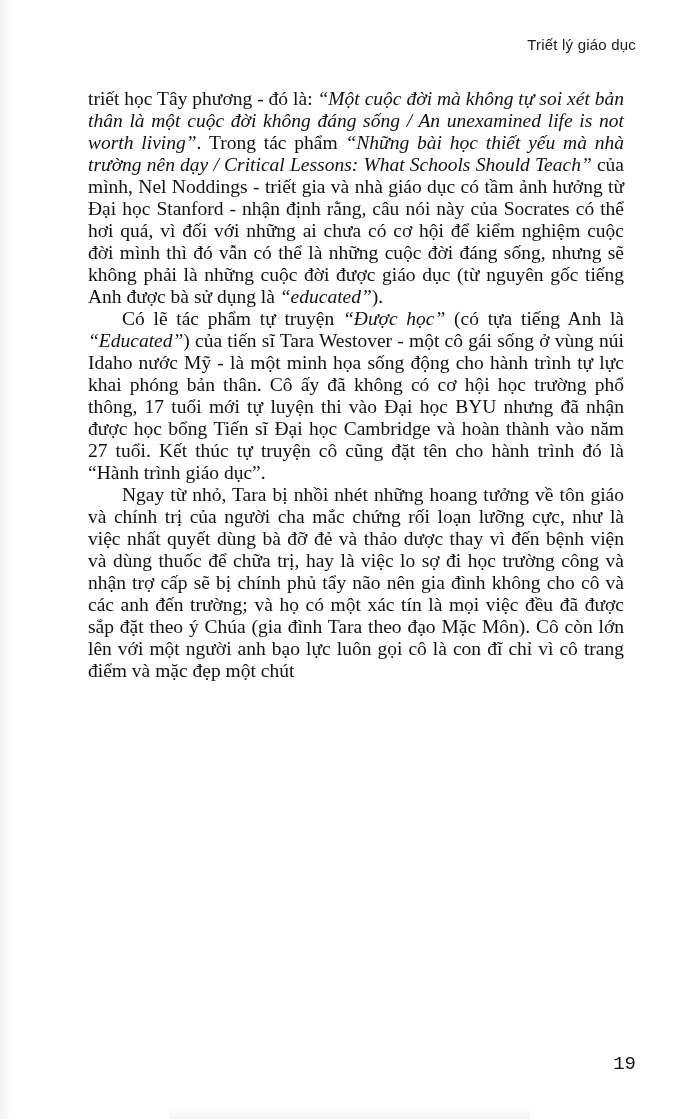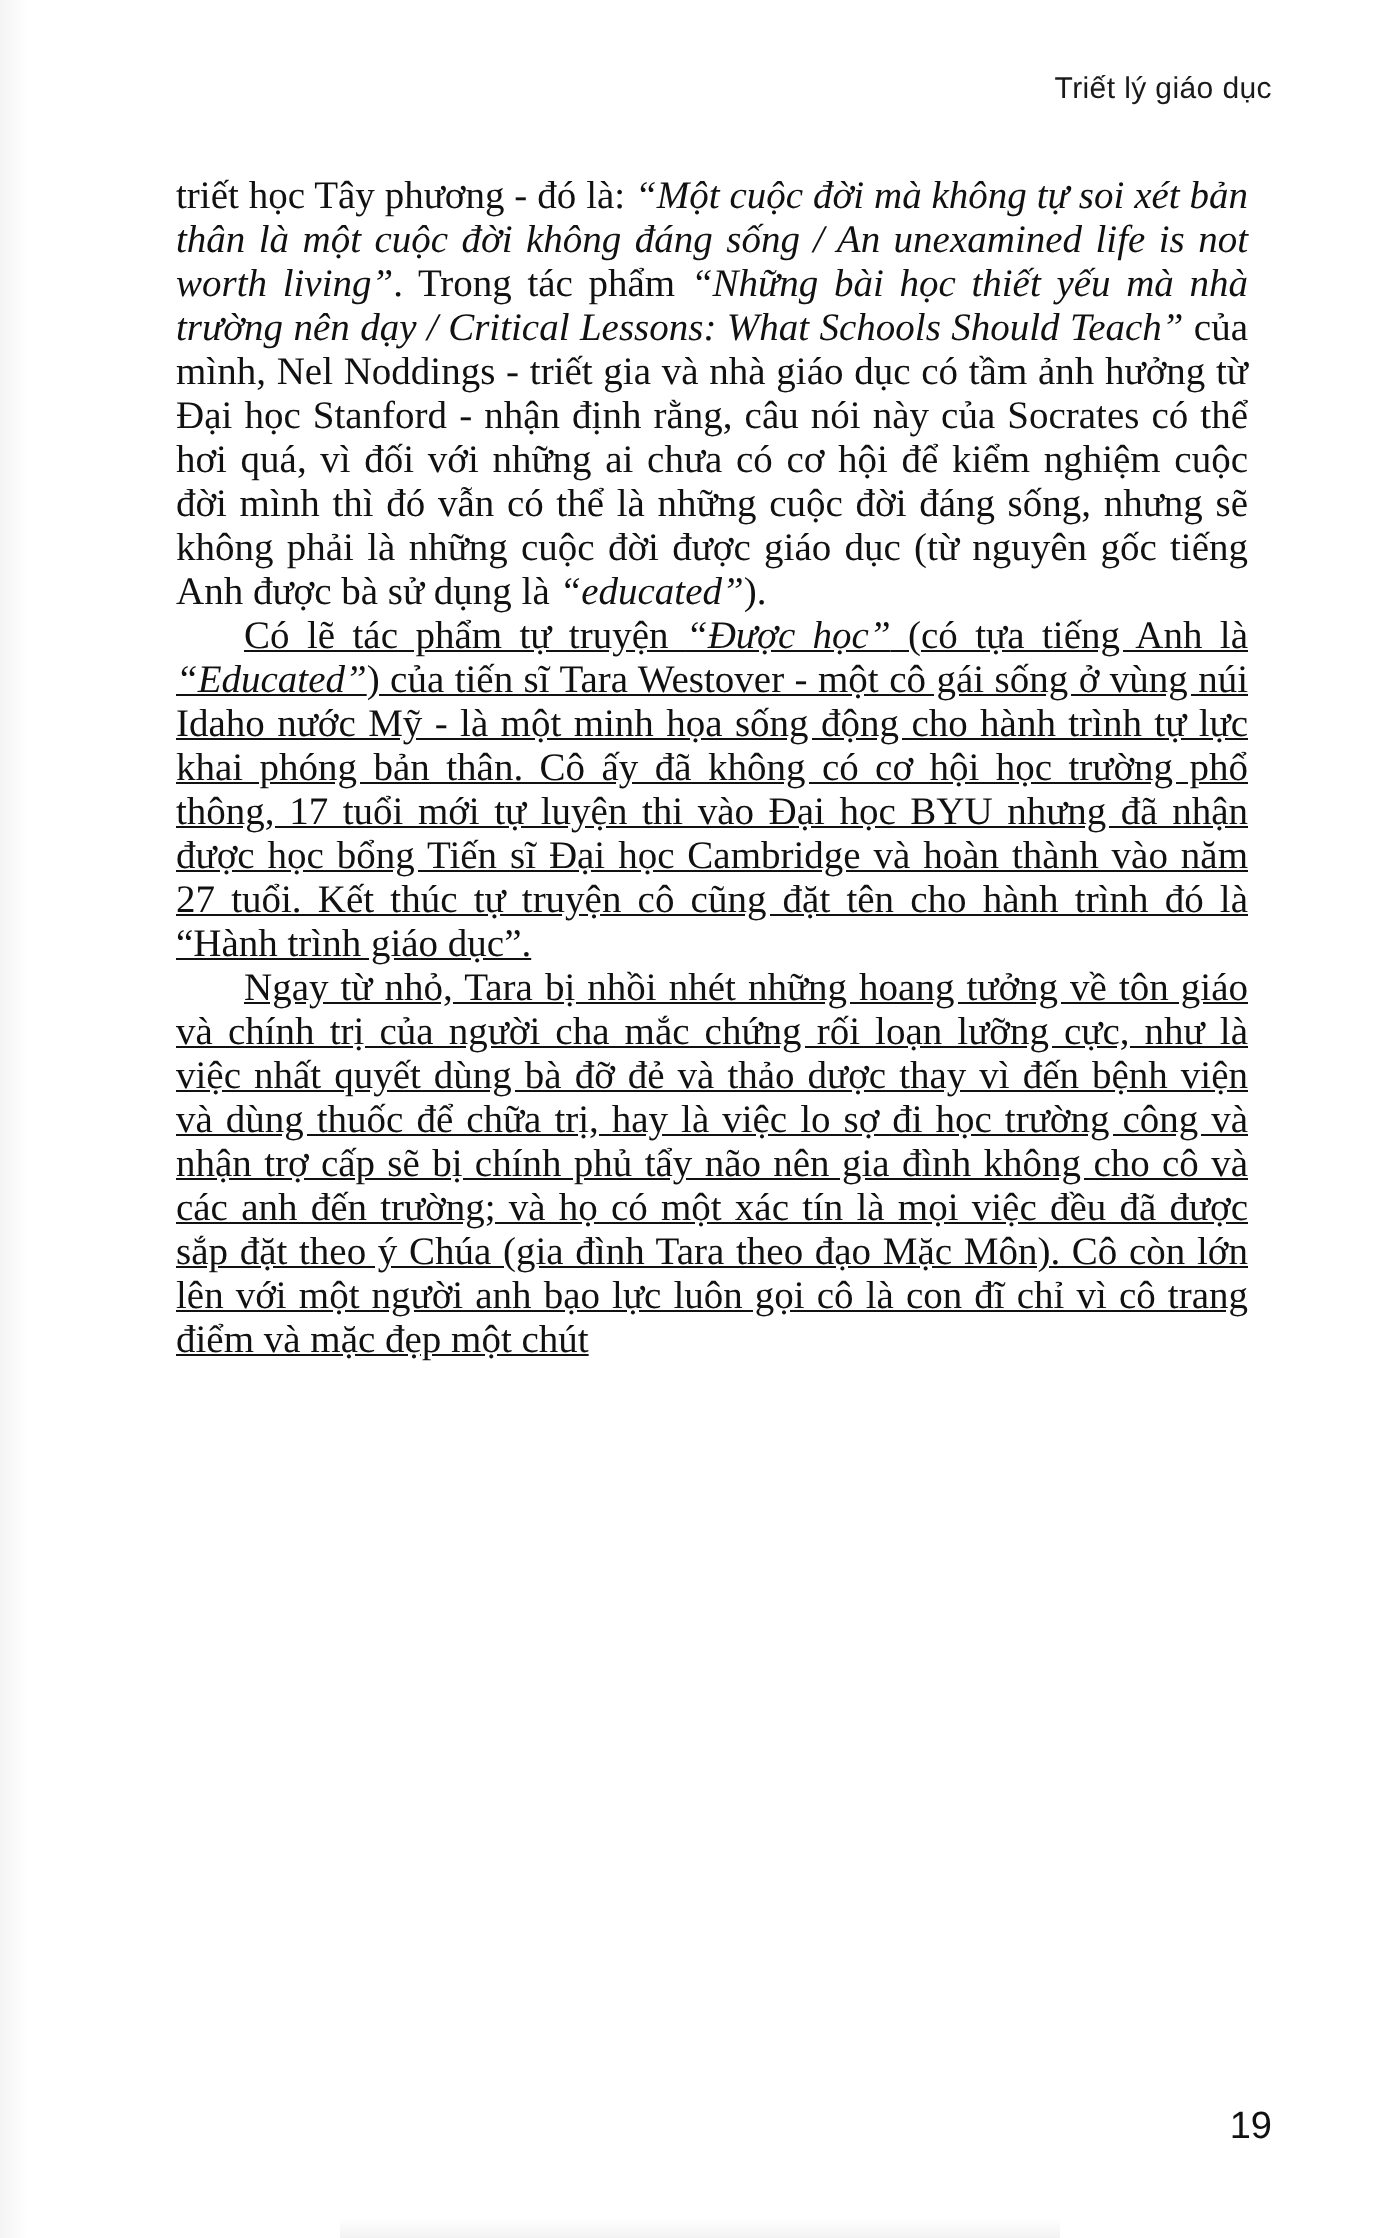--- a/index.html
+++ b/index.html
@@ -35,30 +35,29 @@
     line-height: 22px;
     color: #111111;
     text-align: justify;
     text-justify: inter-word;
   }
   .body-text p {
     margin: 0;
   }
   .body-text p.indent {
     text-indent: 34px;
-    text-decoration: underline;
   }
   .body-text em {
     font-style: italic;
   }
   .folio {
     position: absolute;
     bottom: 44px;
     right: 64px;
-    font-family: Liberation Sans, sans-serif;
+    font-family: Liberation Mono, monospace;
     font-size: 19px;
     color: #111111;
   }
   .edge-shadow {
     position: absolute;
     left: 0;
     top: 0;
     width: 14px;
     height: 100%;
     background: linear-gradient(to right, rgba(0,0,0,0.045), rgba(0,0,0,0));

